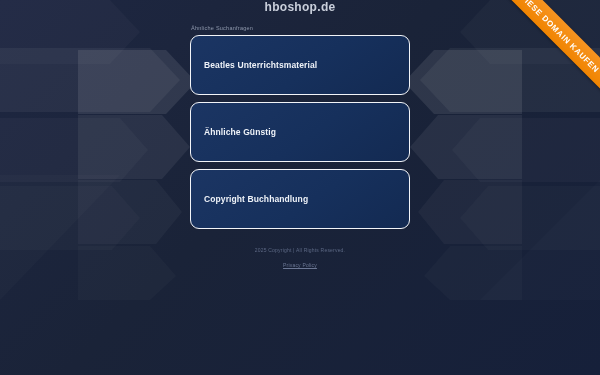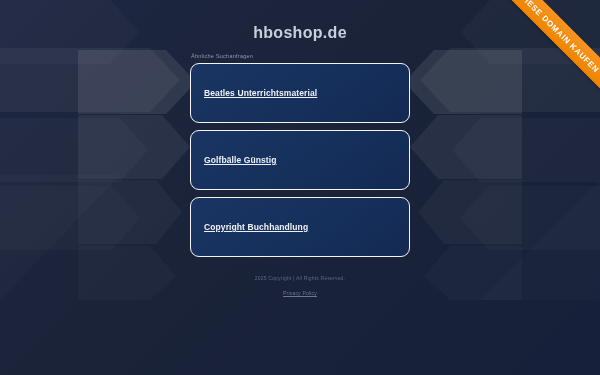--- a/index.html
+++ b/index.html
@@ -77,22 +77,21 @@
     position: relative;
     z-index: 20;
     width: 600px;
     height: 375px;
     display: flex;
     flex-direction: column;
     align-items: center;
   }
 
   .site-title {
-    margin-top: 24px;
-    font-size: 16px;
+    font-size: 12px;
     font-weight: bold;
     color: #c9cfdb;
     letter-spacing: 0.3px;
     text-align: center;
   }
 
   .panel {
     width: 220px;
     margin-top: 11px;
   }
@@ -122,21 +121,20 @@
     align-items: center;
     padding-left: 13px;
     cursor: pointer;
     text-decoration: none;
   }
   .search-item-label {
     color: #eef2f8;
     font-size: 8.5px;
     font-weight: bold;
     letter-spacing: 0.1px;
-    text-decoration: underline;
   }
 
   
   .footer {
     margin-top: 18px;
     text-align: center;
     width: 100%;
   }
   .copyright {
     font-size: 5px;
@@ -198,21 +196,21 @@
 
       <div class="related-label">Ähnliche Suchanfragen</div>
 
       <div class="search-list">
 
         <div class="search-item">
           <span class="search-item-label">Beatles Unterrichtsmaterial</span>
         </div>
 
         <div class="search-item">
-          <span class="search-item-label">Golfbälle Günstig</span>
+          <span class="search-item-label">Ähnliche Günstig</span>
         </div>
 
         <div class="search-item">
           <span class="search-item-label">Copyright Buchhandlung</span>
         </div>
 
       </div>
     </div>
 
     <div class="footer">

